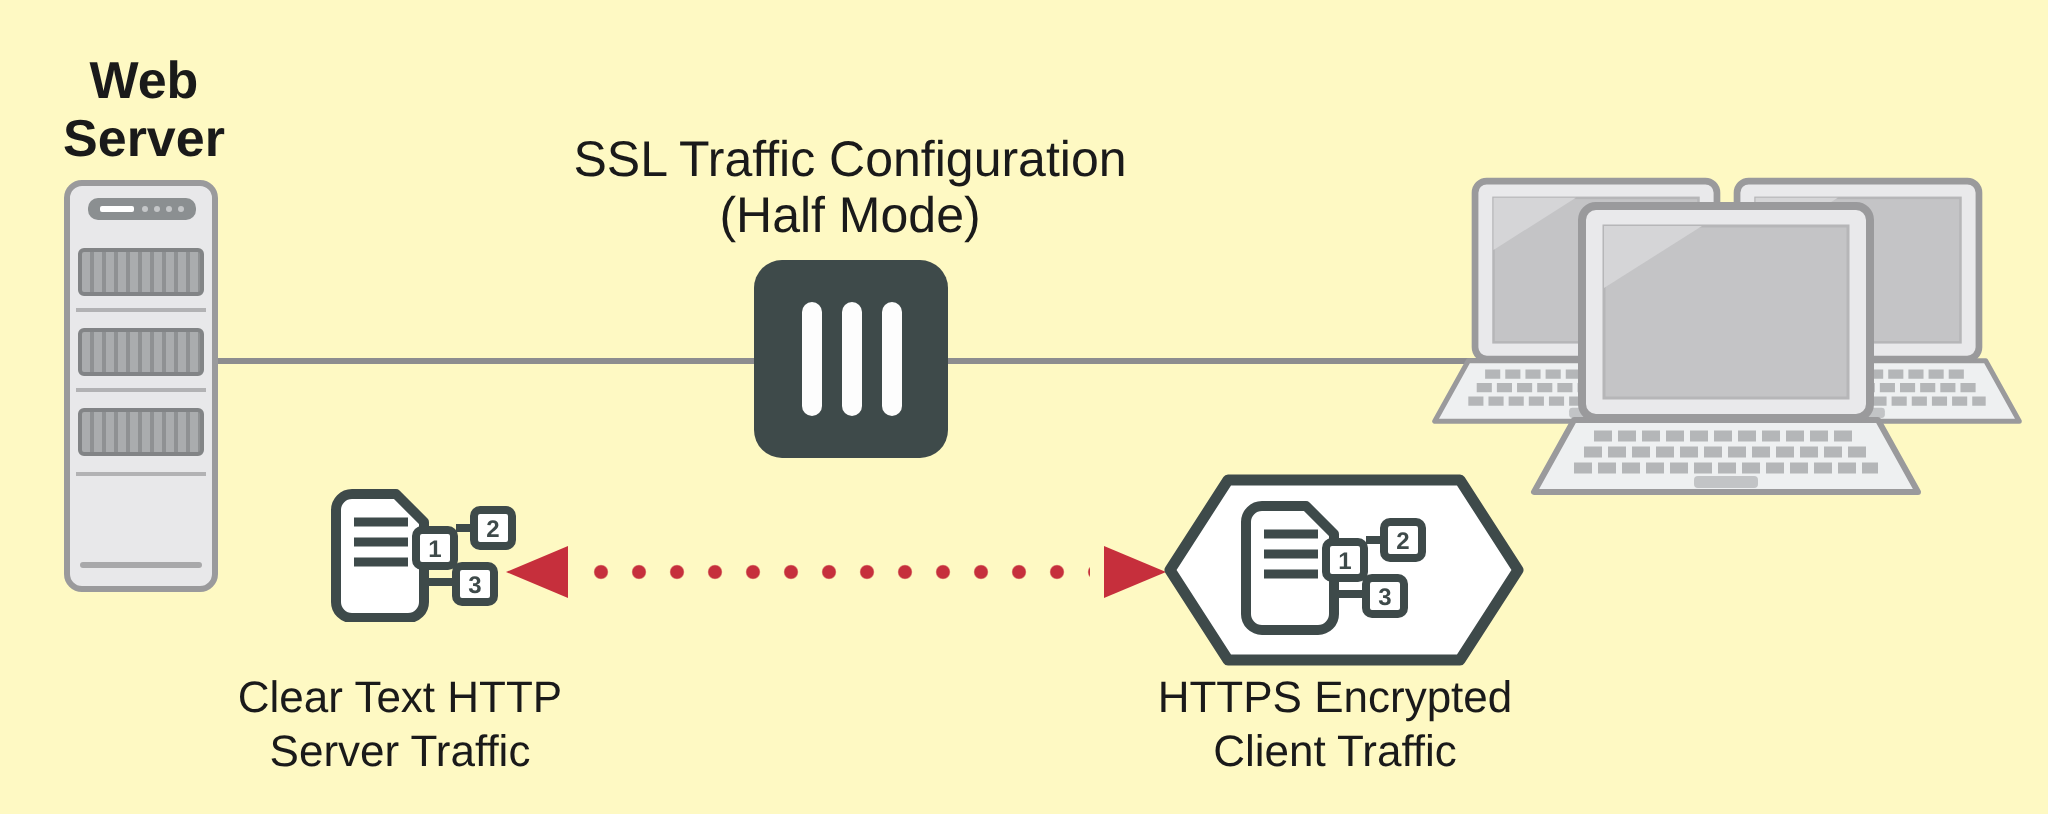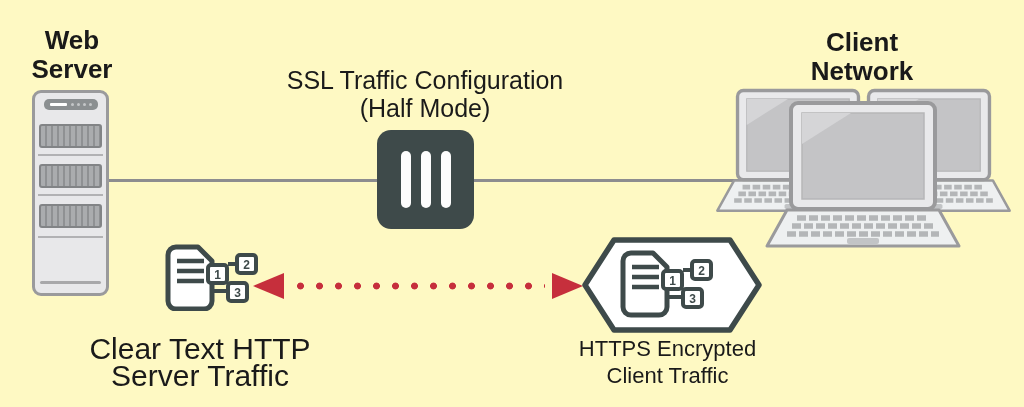--- a/index.html
+++ b/index.html
@@ -5,21 +5,21 @@
   html,body{margin:0;padding:0;background:#fff;}
   .canvas{
     position:relative;width:1024px;height:407px;background:#fef9c3;overflow:hidden;
     font-family:"Liberation Sans","DejaVu Sans",sans-serif;color:#111;
   }
   .label{position:absolute;text-align:center;white-space:pre-line;color:#1a1a1a;}
   .label.bold{font-weight:bold;}
   #web-server-label{left:12px;top:26px;width:120px;font-size:26px;line-height:29px;font-weight:bold;}
   #client-network-label{left:783px;top:28px;width:158px;font-size:26px;line-height:29px;font-weight:bold;}
   #ssl-label{left:250px;top:66px;width:350px;font-size:25px;line-height:28px;}
-  #cleartext-label{left:85px;top:335px;width:230px;font-size:30px;line-height:27px;}
+  #cleartext-label{left:85px;top:335px;width:230px;font-size:22px;line-height:27px;}
   #https-label{left:550px;top:335px;width:235px;font-size:22px;line-height:27px;text-align:center;}
 
   
   .net-line{position:absolute;left:106px;top:179px;width:640px;height:3px;background:#8d8d8f;}
 
   
   .server{position:absolute;left:32px;top:90px;width:77px;height:206px;background:#e8e8ea;
     border:3px solid #9a9a9c;border-radius:9px;box-sizing:border-box;}
   .srv-top{position:absolute;left:9px;top:6px;width:54px;height:11px;background:#8b8f91;border-radius:5px;}
   .srv-top .dash{position:absolute;left:6px;top:4px;width:17px;height:3px;background:#fff;border-radius:1px;}
@@ -78,22 +78,20 @@
       </g>
     </defs>
   </svg>
 
   <div class="net-line"></div>
 
   <div class="label bold" id="web-server-label">Web
 Server</div>
   <div class="label" id="ssl-label">SSL Traffic Configuration
 (Half Mode)</div>
-  <div class="label bold" id="client-network-label">Client
-Network</div>
   <div class="label" id="cleartext-label">Clear Text HTTP
 Server Traffic</div>
   <div class="label" id="https-label">HTTPS Encrypted
 Client Traffic</div>
 
   <div class="server">
     <div class="srv-top">
       <div class="dash"></div>
       <div class="dot" style="left:27px"></div>
       <div class="dot" style="left:33px"></div>

